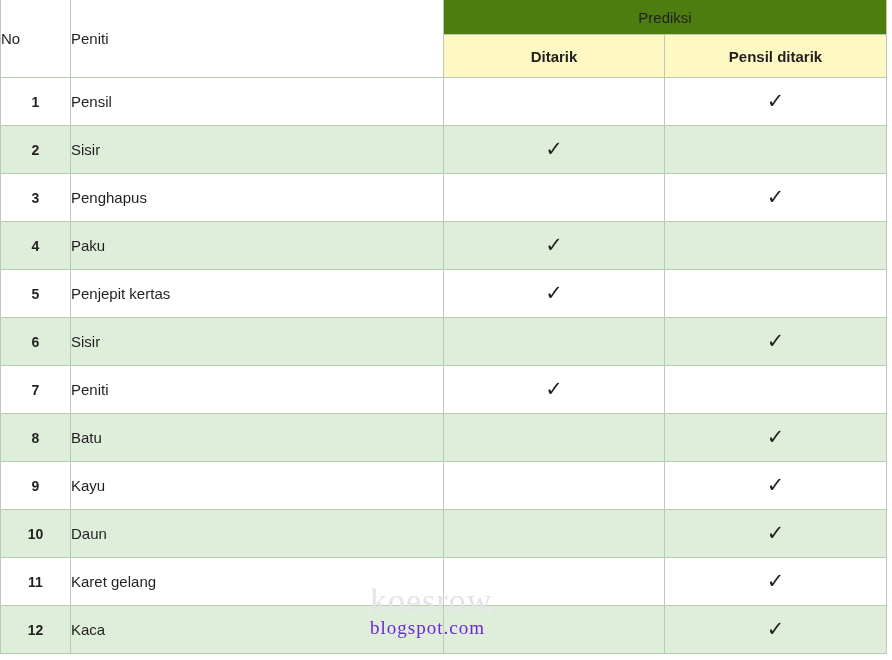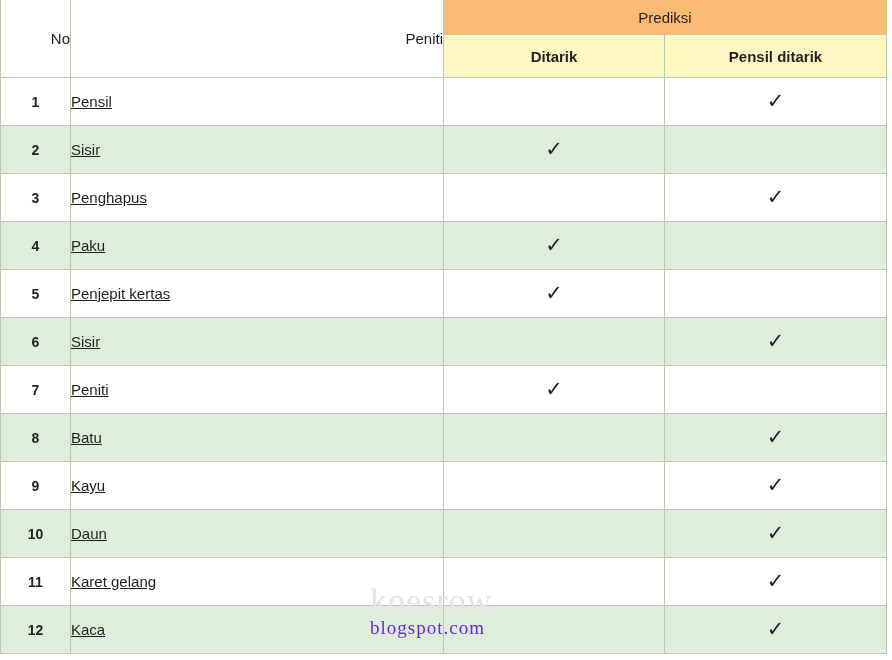--- a/index.html
+++ b/index.html
@@ -36,25 +36,25 @@
   col.col-no      { width: 70px; }
   col.col-benda   { width: 373px; }
   col.col-ditarik { width: 221px; }
   col.col-tidak   { width: 222px; }
 
   .hdr-pred {
     height: 34px;
     text-align: center;
     font-weight: 400;
     font-size: 15px;
-    background: #fdba74;
+    background: #4d7c0f;
     border-top: none !important;
   }
   .hdr-no, .hdr-benda {
-    text-align: right;
+    text-align: left;
     font-weight: 400;
     font-size: 15px;
     background: #ffffff;
     border-top: none !important;
   }
   .hdr-sub {
     height: 42px;
     text-align: center;
     font-weight: bold;
     font-size: 15px;
@@ -69,21 +69,20 @@
   td.cell-no {
     text-align: center;
     font-weight: bold;
     font-size: 14px;
     height: 47px;
   }
   td.cell-benda {
     text-align: left;
     font-size: 15px;
     padding-left: 14px;
-    text-decoration: underline;
   }
   td.cell-mark {
     text-align: center;
     font-size: 20px;
     line-height: 1;
   }
   .check {
     display: inline-block;
     font-size: 21px;
     font-family: "DejaVu Sans", sans-serif;

